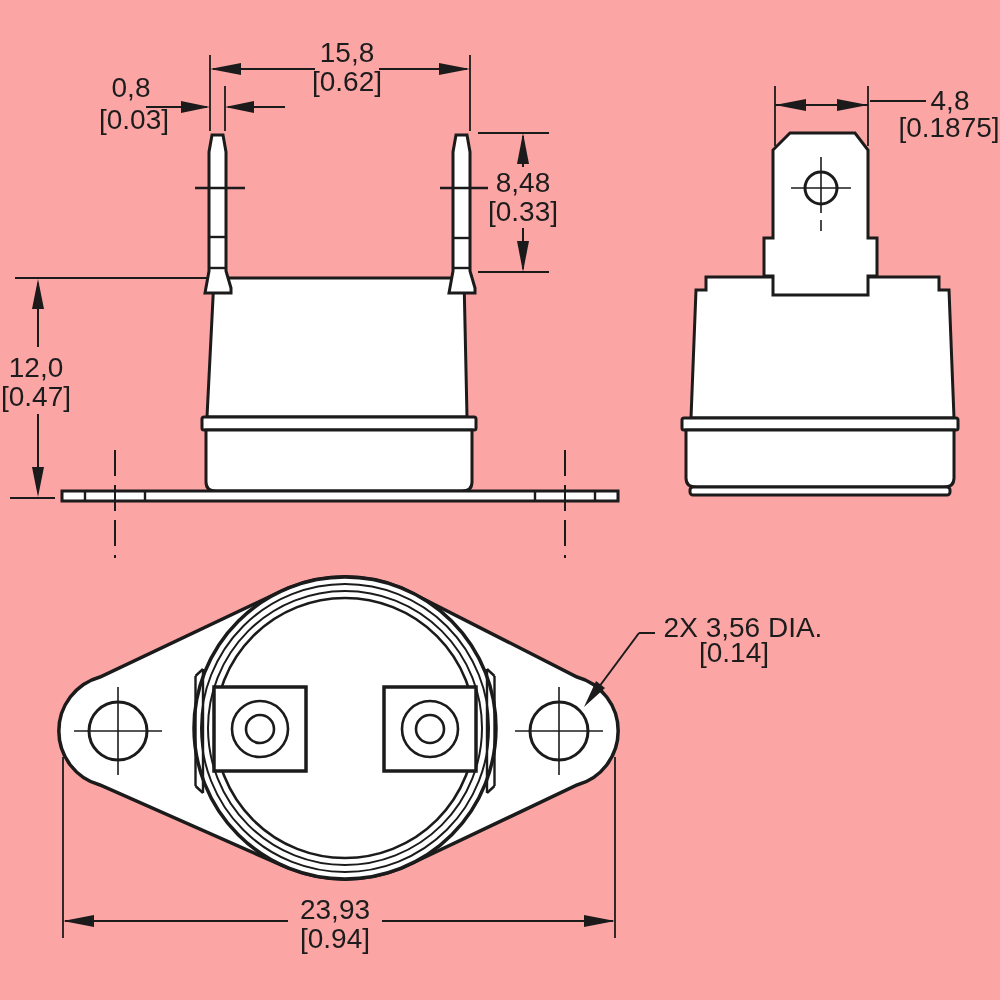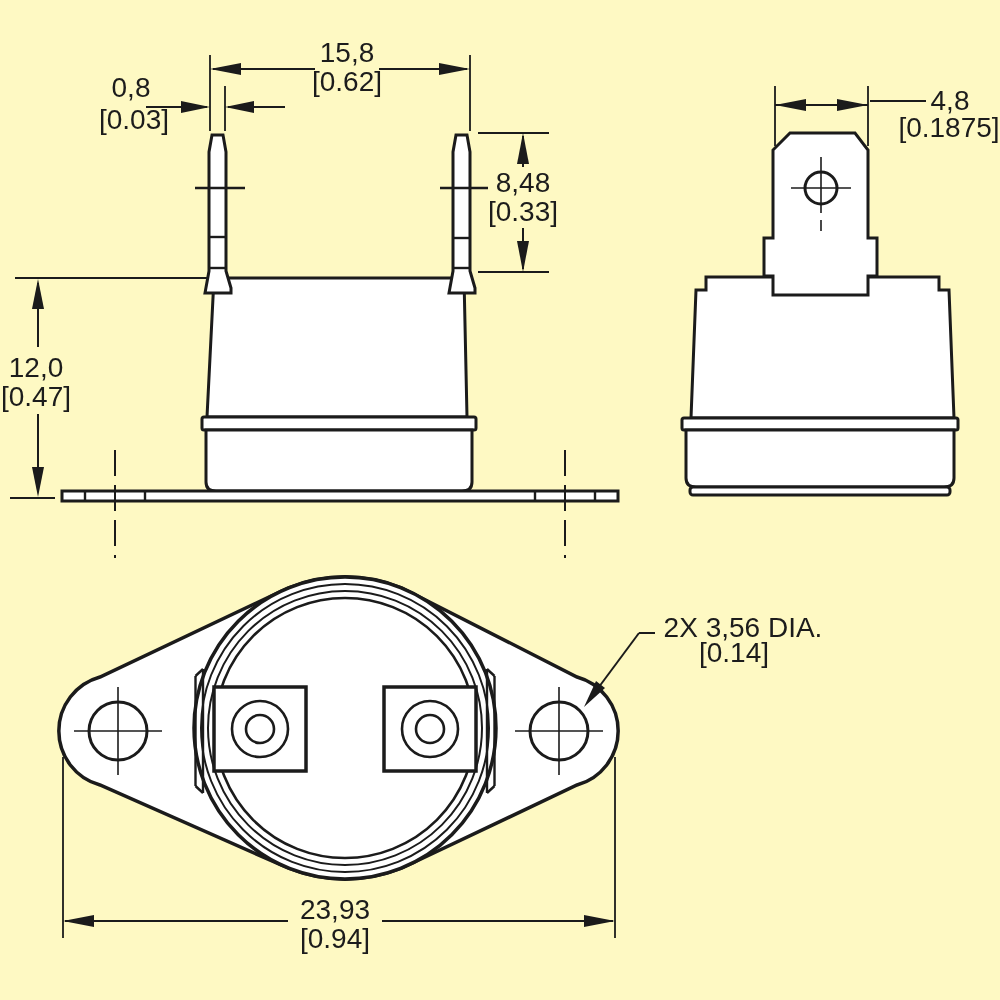--- a/index.html
+++ b/index.html
@@ -1,16 +1,16 @@
 <!DOCTYPE html>
 <html><head>
 <meta charset="utf-8">
 <style>
   html,body{margin:0;padding:0;background:#ffffff;}
-  .page{width:1000px;height:1000px;background:#fef9c3;position:relative;overflow:hidden;}
+  .page{width:1000px;height:1000px;background:#fca5a5;position:relative;overflow:hidden;}
   svg{display:block;}
   .ol{fill:#ffffff;stroke:#1b1b1b;stroke-width:3;stroke-linejoin:miter;}
   .ol-bold{fill:#ffffff;stroke:#1b1b1b;stroke-width:3.5;stroke-linejoin:miter;}
   .ring{fill:none;stroke:#1b1b1b;stroke-width:2;}
   .inner{fill:none;stroke:#1b1b1b;stroke-width:2.6;}
   .seg{stroke:#1b1b1b;stroke-width:2.4;fill:none;}
   .dim{stroke:#1b1b1b;stroke-width:2;fill:none;}
   .ext{stroke:#1b1b1b;stroke-width:1.8;fill:none;}
   .thin{stroke:#1b1b1b;stroke-width:1.6;fill:none;}
   .cline{stroke:#1b1b1b;stroke-width:2;fill:none;stroke-dasharray:26 9;}

